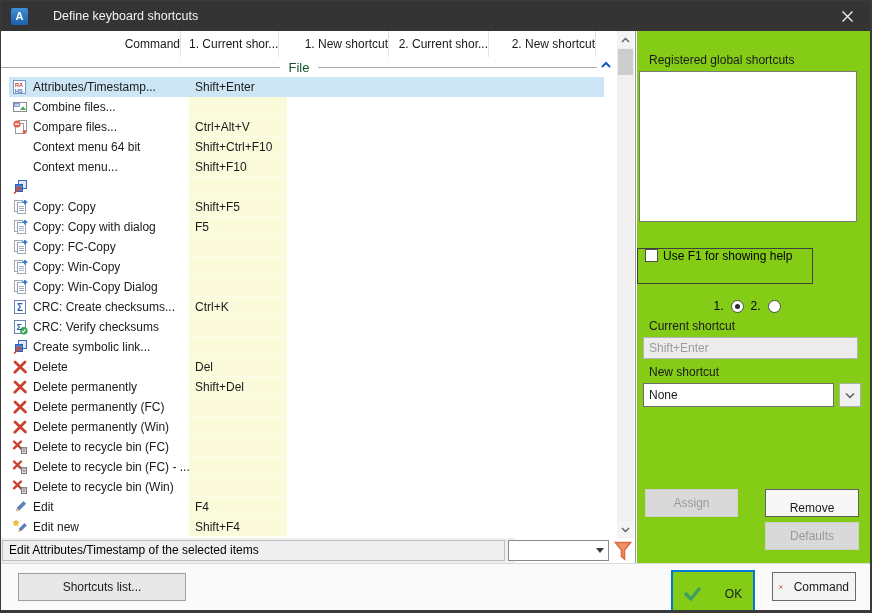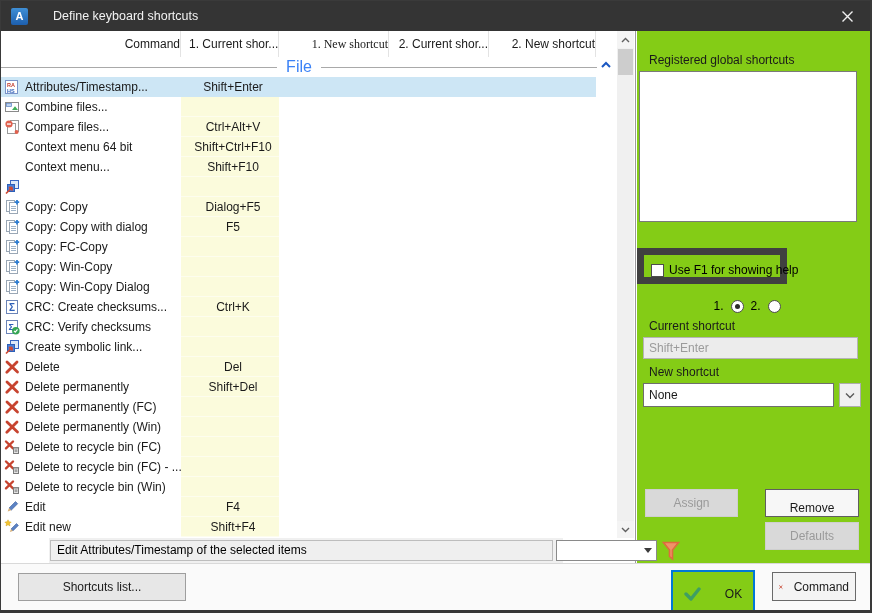--- a/index.html
+++ b/index.html
@@ -9,28 +9,28 @@
   
   .titlebar{position:absolute;left:0;top:0;width:100%;height:30px;background:#343434;display:flex;align-items:center;}
   .app-icon{width:17px;height:17px;margin-left:10px;border-radius:2px;background:linear-gradient(#3f8fd6,#1d5fae);
     color:#fff;font-size:11px;font-weight:bold;display:flex;align-items:center;justify-content:center;}
   .title{color:#f2f2f2;font-size:12.5px;margin-left:25px;}
   .close-btn{position:absolute;right:0;top:0;width:46px;height:30px;display:flex;align-items:center;justify-content:center;}
   
   .header-row{position:absolute;left:0;top:30px;height:26px;display:flex;background:#fff;}
   .hcell{height:26px;line-height:26px;font-size:12px;color:#1a1a1a;padding-left:8px;border-right:1px solid #e3e3e3;
     white-space:nowrap;overflow:hidden;text-align:right;}
-  .col0{width:180px;} .col1{width:98px;} .col2{width:110px;font-family:Liberation Serif, serif;} .col3{width:100px;} .col4{width:107px;}
+  .col0{width:180px;} .col1{width:98px;} .col2{width:110px;} .col3{width:100px;} .col4{width:107px;}
   
   .group-band{position:absolute;left:0;top:56px;width:596px;height:20px;display:flex;align-items:center;}
   .gline{flex:1;height:1px;background:#a9a9a9;}
-  .gtext{color:#3b82f6;font-size:16px;padding:0 9px;}
+  .gtext{color:#14532d;font-size:13px;padding:0 9px;}
   .group-chevron{position:absolute;left:599px;top:59px;}
   
-  #rows{position:absolute;left:0;top:76px;width:597px;text-align:center;}
+  #rows{position:absolute;left:8px;top:76px;width:597px;}
   .row{display:flex;height:20px;background:#fff;}
   .row.selected .cell{background:#cde6f5;}
   .cell{height:20px;line-height:20px;font-size:12px;color:#1a1a1a;white-space:nowrap;overflow:hidden;}
   .cell.c0{width:180px;display:flex;align-items:center;}
   .cell.c1{width:98px;padding-left:6px;}
   .cell.c2{width:110px;} .cell.c3{width:100px;} .cell.c4{width:107px;}
   .ycell{background:#fbfbdc;box-shadow:inset 0 -1px 0 #fdfdee;}
   .row-icon{width:16px;height:16px;margin-left:3px;flex:0 0 16px;display:inline-flex;}
   .row-icon svg{width:16px;height:16px;}
   .row-label{margin-left:5px;}
@@ -38,41 +38,41 @@
   .scrollbar{position:absolute;left:616px;top:30px;width:17px;height:507px;background:#f0f0f0;}
   .sb-btn{position:absolute;left:0;width:17px;height:17px;background:#f4f4f4;display:flex;align-items:center;justify-content:center;}
   .sb-up{top:0;} .sb-down{bottom:0;}
   .sb-thumb{position:absolute;left:1px;top:18px;width:15px;height:26px;background:#cdcdcd;}
   .vdivider{position:absolute;left:634px;top:30px;width:1px;height:532px;background:#9a9a9a;}
   
   .side{position:absolute;left:636px;top:30px;width:234px;height:532px;background:#84cc16;}
   .side-label{position:absolute;font-size:12px;color:#1a1a1a;white-space:nowrap;}
   .reg{left:12px;top:22px;}
   .listbox{position:absolute;left:2px;top:40px;width:218px;height:151px;background:#fff;border:1px solid #7a7a7a;}
-  .redbox{position:absolute;left:0;top:217px;width:150px;height:36px;border:7px solid #404040;display:flex;align-items:flex-end;}
+  .redbox{position:absolute;left:0;top:217px;width:176px;height:36px;border:1px solid #404040;display:flex;align-items:flex-start;}
   .checkbox{width:13px;height:13px;border:1px solid #4d4d4d;background:#fff;margin-left:7px;flex:0 0 13px;}
   .cb-label{font-size:12px;margin-left:5px;white-space:nowrap;}
   .radio-row{position:absolute;left:0;top:268px;width:220px;display:flex;align-items:center;justify-content:center;gap:7px;font-size:12px;}
   .radio{width:13px;height:13px;border:1px solid #4d4d4d;border-radius:50%;background:#fff;position:relative;display:inline-block;}
   .radio.checked::after{content:"";position:absolute;left:3px;top:3px;width:5px;height:5px;border-radius:50%;background:#2b2b2b;}
   .cur{left:12px;top:288px;}
   .cur-input{position:absolute;left:6px;top:306px;width:215px;height:22px;background:#ececec;border:1px solid #b5b5b5;
     color:#9b9b9b;font-size:12px;padding:0 5px;}
   .new{left:12px;top:334px;}
   .new-input{position:absolute;left:6px;top:352px;width:191px;height:24px;background:#fff;border:1px solid #6e6e6e;
     color:#1a1a1a;font-size:12px;padding:0 5px;}
   .dd-btn{position:absolute;left:202px;top:352px;width:22px;height:24px;background:#f0f0f0;border:1px solid #adadad;
     display:flex;align-items:center;justify-content:center;}
   .btn{font-size:12px;color:#1a1a1a;display:flex;align-items:center;justify-content:center;cursor:default;}
   .btn.disabled{background:#d9d9d9;border:1px solid #cfcfcf;color:#9a9a9a;}
   .assign{position:absolute;left:8px;top:458px;width:93px;height:28px;}
   .remove{position:absolute;left:128px;top:458px;width:94px;height:28px;background:#f7f7f7;border:1px solid #5f5f5f;gap:10px;flex-direction:column;}
   .defaults{position:absolute;left:128px;top:491px;width:94px;height:28px;}
   
-  .status-strip{position:absolute;left:0;top:537px;width:514px;height:25px;background:#f0f0f0;margin-left:48px;}
+  .status-strip{position:absolute;left:0;top:537px;width:514px;height:25px;background:#f0f0f0;}
   .status-box{position:absolute;left:1px;top:2px;width:503px;height:21px;background:#efefef;border:1px solid #bdbdbd;
     font-size:12px;line-height:19px;padding-left:6px;white-space:nowrap;overflow:hidden;}
   .filter-combo{position:absolute;left:507px;top:2px;width:101px;height:21px;background:#fff;border:1px solid #8a8a8a;
     display:flex;align-items:center;}
   .combo-text{flex:1;font-size:12px;padding-left:4px;}
   .combo-arrow{margin-right:4px;}
   .filter-btn{position:absolute;left:611px;top:1px;width:22px;height:23px;display:flex;align-items:center;justify-content:center;}
   
   .footer{position:absolute;left:0;top:562px;width:870px;height:47px;background:#fafafa;border-top:1px solid #d9d9d9;}
   .shortcuts{position:absolute;left:17px;top:9px;width:168px;height:28px;background:#e7e7e7;border:1px solid #9e9e9e;}
@@ -204,21 +204,21 @@
           <span class="row-icon">
             <svg viewBox="0 0 16 16">
               <rect x="2.5" y="1.5" width="8" height="11" fill="#fff" stroke="#9aa7b5"></rect>
               <rect x="5.5" y="3.5" width="8" height="11" fill="#fff" stroke="#9aa7b5"></rect>
               <path d="M7 7.5 h5 M7 9.5 h5 M7 11.5 h5" stroke="#9fb3c8"></path>
               <path d="M13 1 v4.4 M10.8 3.2 h4.4" stroke="#2d7dd2" stroke-width="1.8"></path>
             </svg>
           </span>
           <span class="row-label">Copy: Copy</span>
         </div>
-        <div class="cell c1 ycell">Dialog+F5</div>
+        <div class="cell c1 ycell">Shift+F5</div>
         <div class="cell c2"></div>
         <div class="cell c3"></div>
         <div class="cell c4"></div>
       </div>
       <div class="row">
         <div class="cell c0">
           <span class="row-icon">
             <svg viewBox="0 0 16 16">
               <rect x="2.5" y="1.5" width="8" height="11" fill="#fff" stroke="#9aa7b5"></rect>
               <rect x="5.5" y="3.5" width="8" height="11" fill="#fff" stroke="#9aa7b5"></rect>

